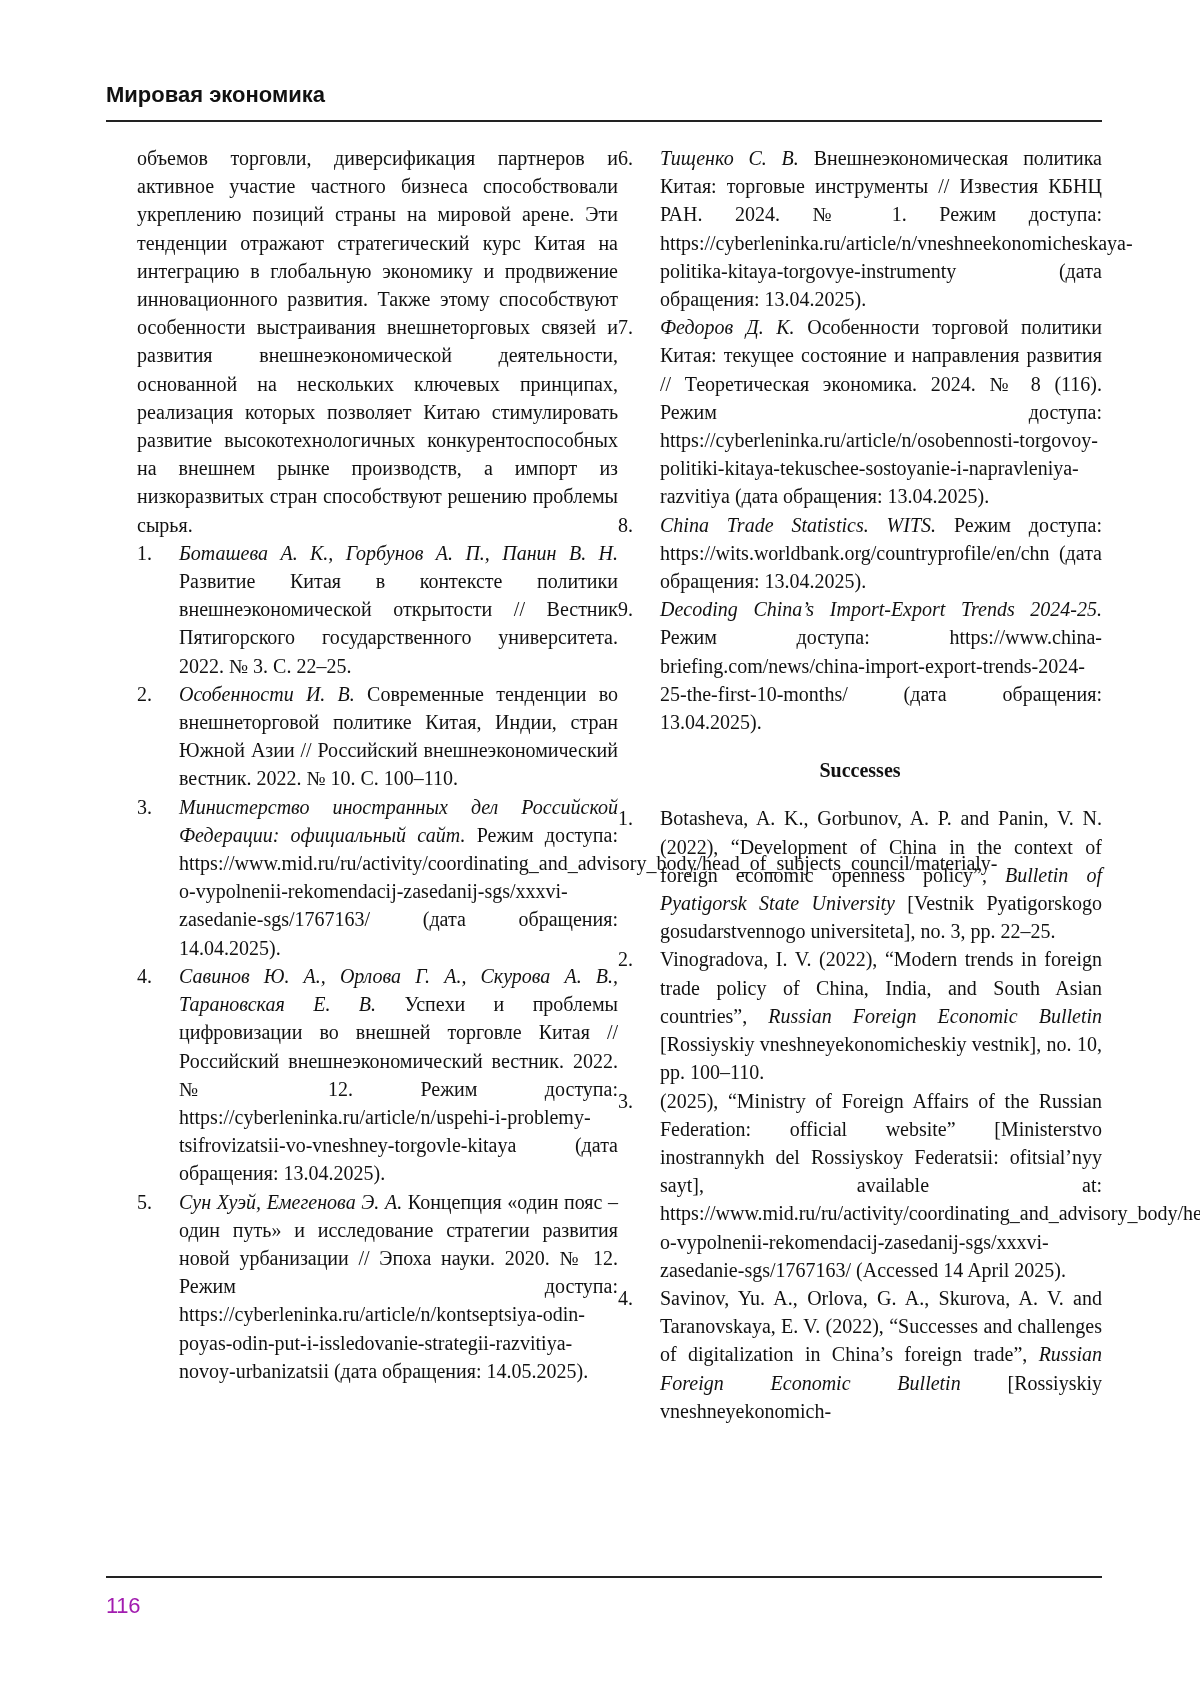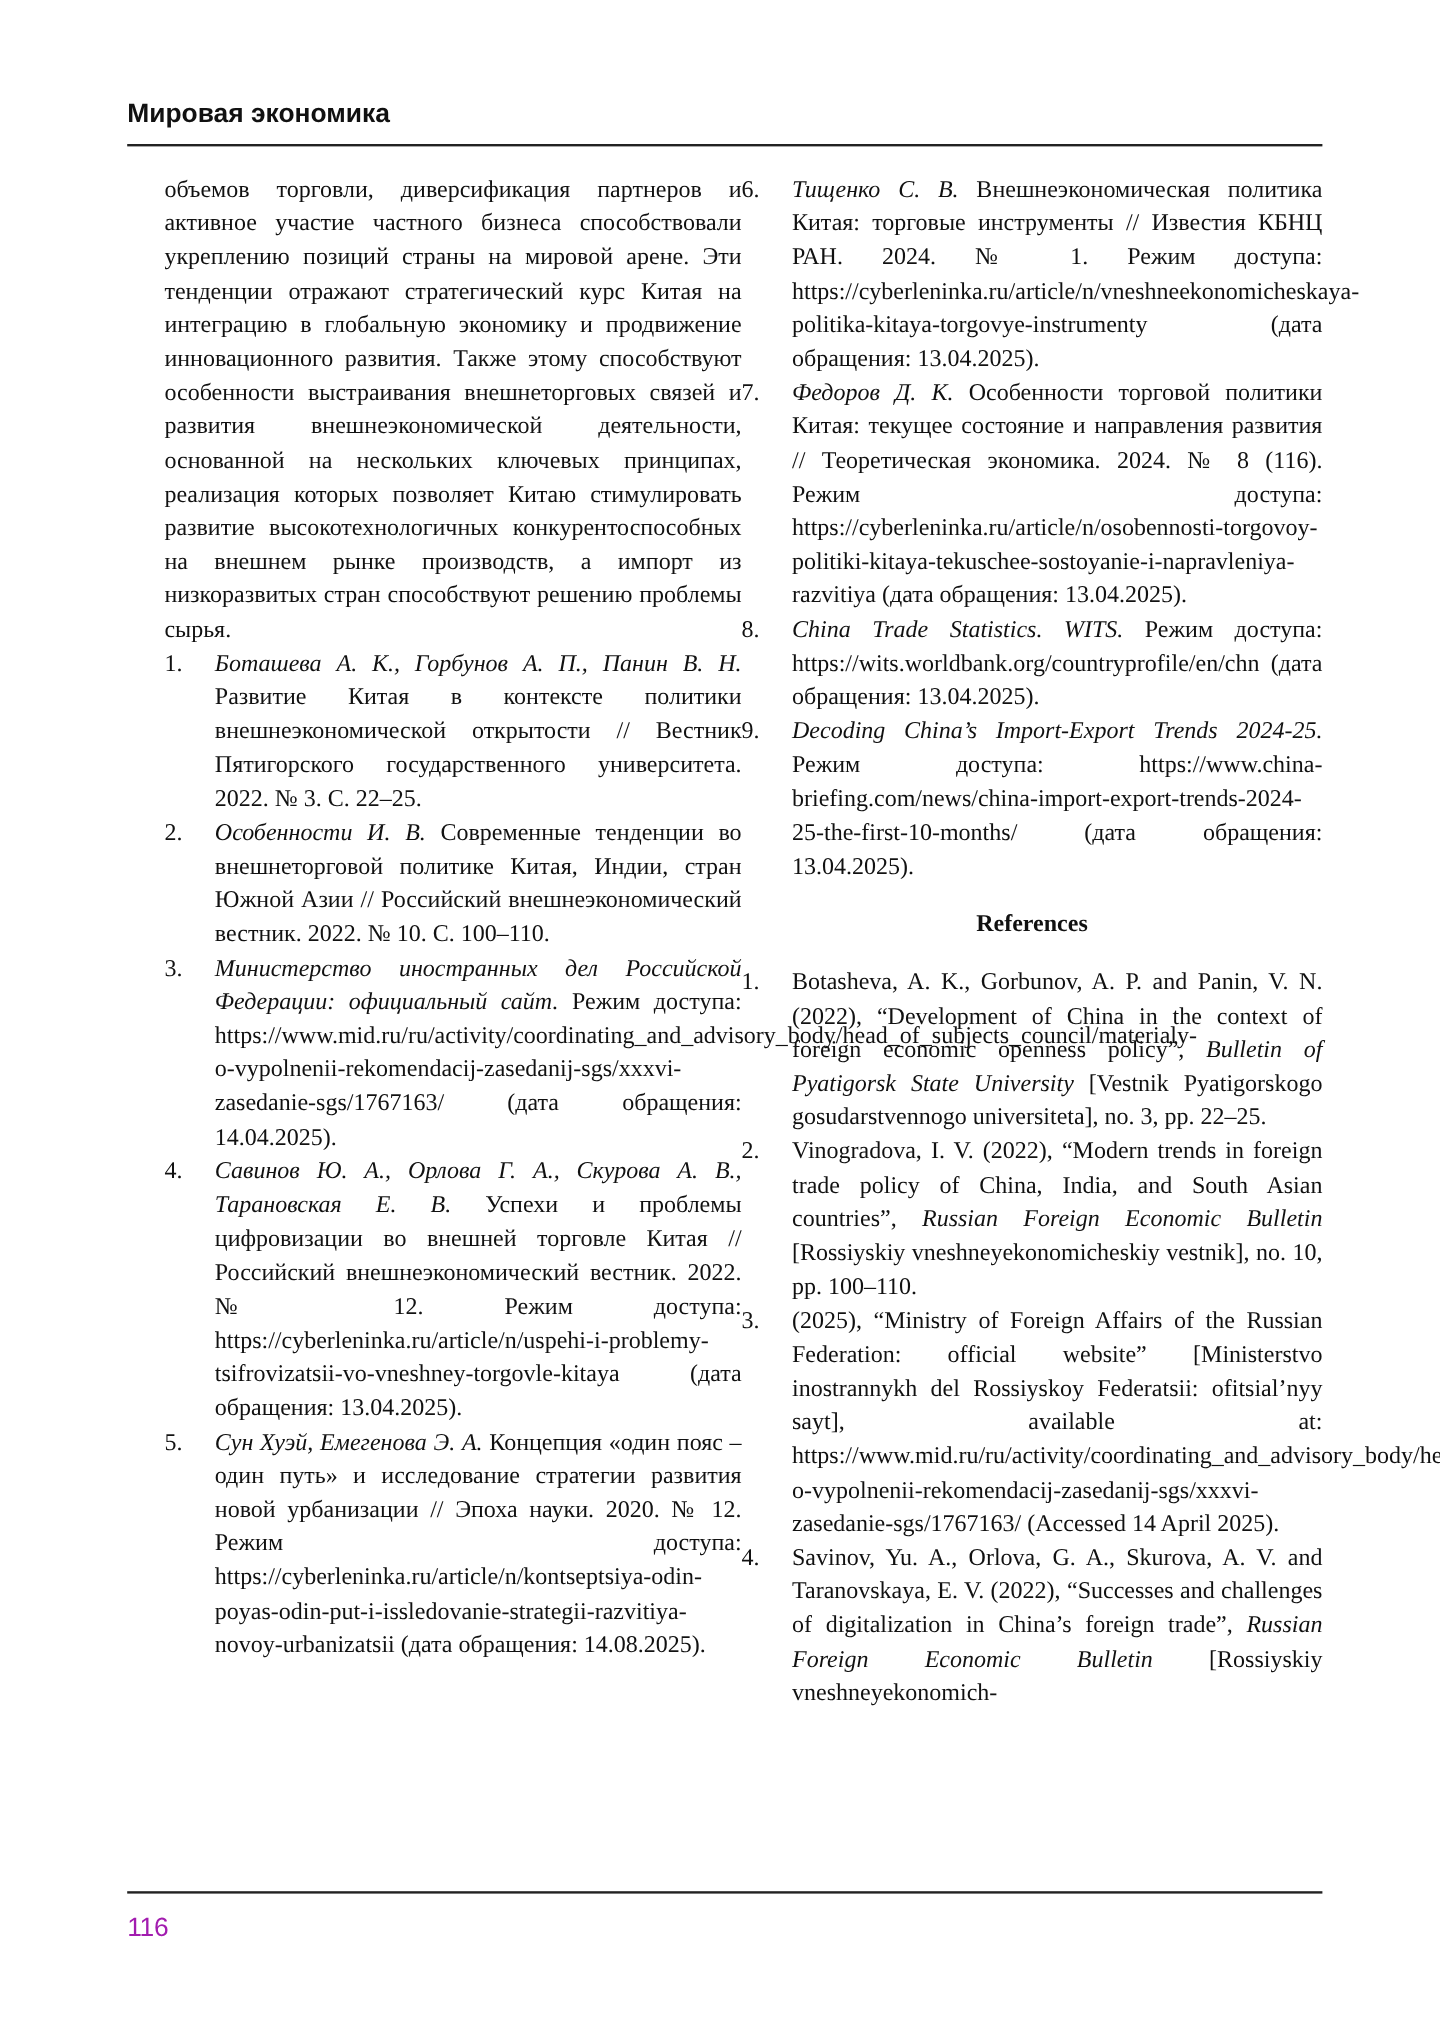--- a/index.html
+++ b/index.html
@@ -31,33 +31,33 @@
   <div class="running-head">Мировая экономика</div>
   <div class="head-rule"></div>
 
   <div class="col col-left">
     <p class="para">объемов торговли, диверсификация партнеров и активное участие частного бизнеса способствовали укреплению позиций страны на мировой арене. Эти тенденции отражают стратегический курс Китая на интеграцию в глобальную экономику и продвижение инновационного развития. Также этому способствуют особенности выстраивания внешнеторговых связей и развития внешнеэкономической деятельности, основанной на нескольких ключевых принципах, реализация которых позволяет Китаю стимулировать развитие высокотехнологичных конкурентоспособных на внешнем рынке производств, а импорт из низкоразвитых стран способствуют решению проблемы сырья.</p>
     <ol class="refs">
       <li class="ref"><span class="ref-num">1.</span><span class="it">Боташева А. К., Горбунов А. П., Панин В. Н.</span><span> Развитие Китая в контексте политики внешнеэкономической открытости // Вестник Пятигорского государственного университета. 2022. № 3. С. 22–25.</span></li>
       <li class="ref"><span class="ref-num">2.</span><span class="it">Особенности И. В.</span><span> Современные тенденции во внешнеторговой политике Китая, Индии, стран Южной Азии // Российский внешнеэкономический вестник. 2022. № 10. С. 100–110.</span></li>
       <li class="ref"><span class="ref-num">3.</span><span class="it">Министерство иностранных дел Российской Федерации: официальный сайт.</span><span> Режим доступа: https://www.mid.ru/ru/activity/coordinating_and_advisory_body/head_of_subjects_council/materialy-o-vypolnenii-rekomendacij-zasedanij-sgs/xxxvi-zasedanie-sgs/1767163/ (дата обращения: 14.04.2025).</span></li>
       <li class="ref"><span class="ref-num">4.</span><span class="it">Савинов Ю. А., Орлова Г. А., Скурова А. В., Тарановская Е. В.</span><span> Успехи и проблемы цифровизации во внешней торговле Китая // Российский внешнеэкономический вестник. 2022. № 12. Режим доступа: https://cyberleninka.ru/article/n/uspehi-i-problemy-tsifrovizatsii-vo-vneshney-torgovle-kitaya (дата обращения: 13.04.2025).</span></li>
-      <li class="ref"><span class="ref-num">5.</span><span class="it">Сун Хуэй, Емегенова Э. А.</span><span> Концепция «один пояс – один путь» и исследование стратегии развития новой урбанизации // Эпоха науки. 2020. № 12. Режим доступа: https://cyberleninka.ru/article/n/kontseptsiya-odin-poyas-odin-put-i-issledovanie-strategii-razvitiya-novoy-urbanizatsii (дата обращения: 14.08.2025).</span></li>
+      <li class="ref"><span class="ref-num">5.</span><span class="it">Сун Хуэй, Емегенова Э. А.</span><span> Концепция «один пояс – один путь» и исследование стратегии развития новой урбанизации // Эпоха науки. 2020. № 12. Режим доступа: https://cyberleninka.ru/article/n/kontseptsiya-odin-poyas-odin-put-i-issledovanie-strategii-razvitiya-novoy-urbanizatsii (дата обращения: 14.05.2025).</span></li>
     </ol>
   </div>
 
   <div class="col col-right">
     <ol class="refs">
       <li class="ref"><span class="ref-num">6.</span><span class="it">Тищенко С. В.</span><span> Внешнеэкономическая политика Китая: торговые инструменты // Известия КБНЦ РАН. 2024. № 1. Режим доступа: https://cyberleninka.ru/article/n/vneshneekonomicheskaya-politika-kitaya-torgovye-instrumenty (дата обращения: 13.04.2025).</span></li>
       <li class="ref"><span class="ref-num">7.</span><span class="it">Федоров Д. К.</span><span> Особенности торговой политики Китая: текущее состояние и направления развития // Теоретическая экономика. 2024. № 8 (116). Режим доступа: https://cyberleninka.ru/article/n/osobennosti-torgovoy-politiki-kitaya-tekuschee-sostoyanie-i-napravleniya-razvitiya (дата обращения: 13.04.2025).</span></li>
       <li class="ref"><span class="ref-num">8.</span><span class="it">China Trade Statistics. WITS.</span><span> Режим доступа: https://wits.worldbank.org/countryprofile/en/chn (дата обращения: 13.04.2025).</span></li>
       <li class="ref"><span class="ref-num">9.</span><span class="it">Decoding China’s Import-Export Trends 2024-25.</span><span> Режим доступа: https://www.china-briefing.com/news/china-import-export-trends-2024-25-the-first-10-months/ (дата обращения: 13.04.2025).</span></li>
     </ol>
 
-    <div class="section-title">References</div>
+    <div class="section-title">Successes</div>
     <ol class="refs">
       <li class="ref"><span class="ref-num">1.</span><span>Botasheva, A. K., Gorbunov, A. P. and Panin, V. N. (2022), “Development of China in the context of foreign economic openness policy”, </span><span class="it">Bulletin of Pyatigorsk State University</span><span> [Vestnik Pyatigorskogo gosudarstvennogo universiteta], no. 3, pp. 22–25.</span></li>
       <li class="ref"><span class="ref-num">2.</span><span>Vinogradova, I. V. (2022), “Modern trends in foreign trade policy of China, India, and South Asian countries”, </span><span class="it">Russian Foreign Economic Bulletin</span><span> [Rossiyskiy vneshneyekonomicheskiy vestnik], no. 10, pp. 100–110.</span></li>
       <li class="ref"><span class="ref-num">3.</span><span>(2025), “Ministry of Foreign Affairs of the Russian Federation: official website” [Ministerstvo inostrannykh del Rossiyskoy Federatsii: ofitsial’nyy sayt], available at: https://www.mid.ru/ru/activity/coordinating_and_advisory_body/head_of_subjects_council/materialy-o-vypolnenii-rekomendacij-zasedanij-sgs/xxxvi-zasedanie-sgs/1767163/ (Accessed 14 April 2025).</span><span class="it"></span><span></span></li>
       <li class="ref"><span class="ref-num">4.</span><span>Savinov, Yu. A., Orlova, G. A., Skurova, A. V. and Taranovskaya, E. V. (2022), “Successes and challenges of digitalization in China’s foreign trade”, </span><span class="it">Russian Foreign Economic Bulletin</span><span> [Rossiyskiy vneshneyekonomich-</span></li>
     </ol>
   </div>
 
   <div class="foot-rule"></div>
   <div class="foot page-num">116</div>

